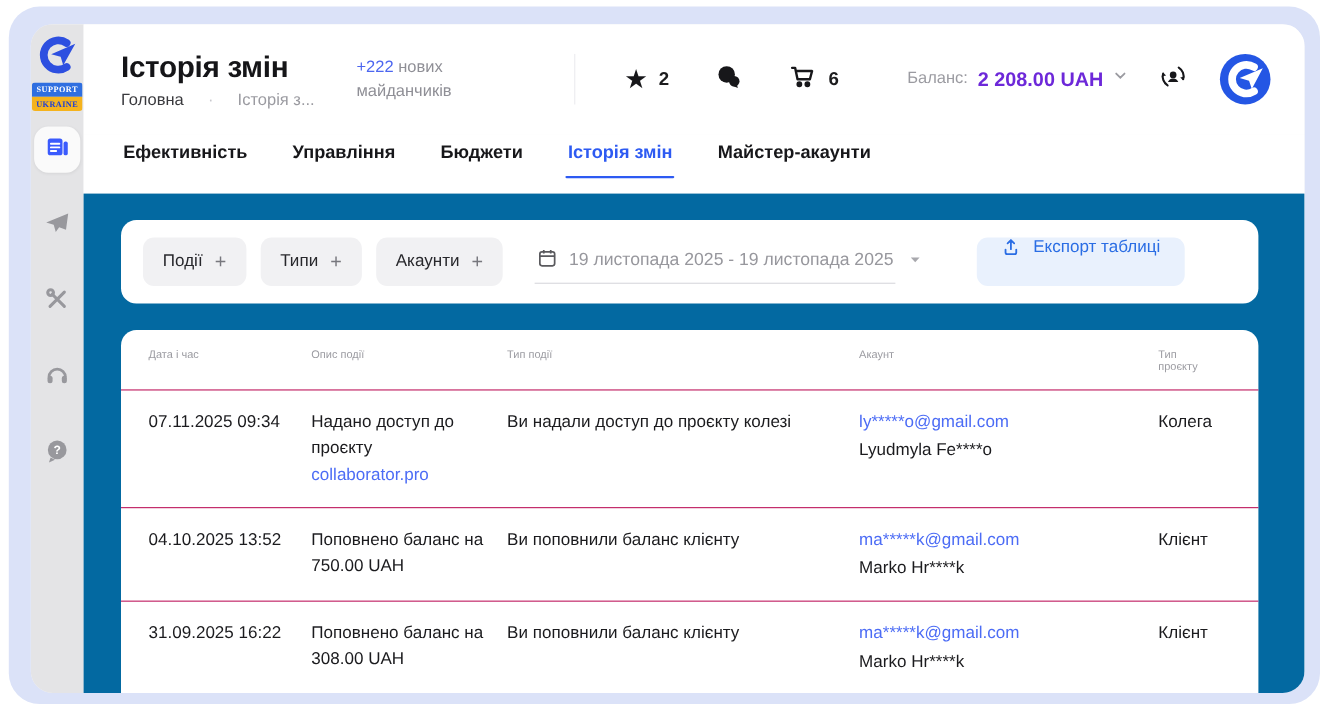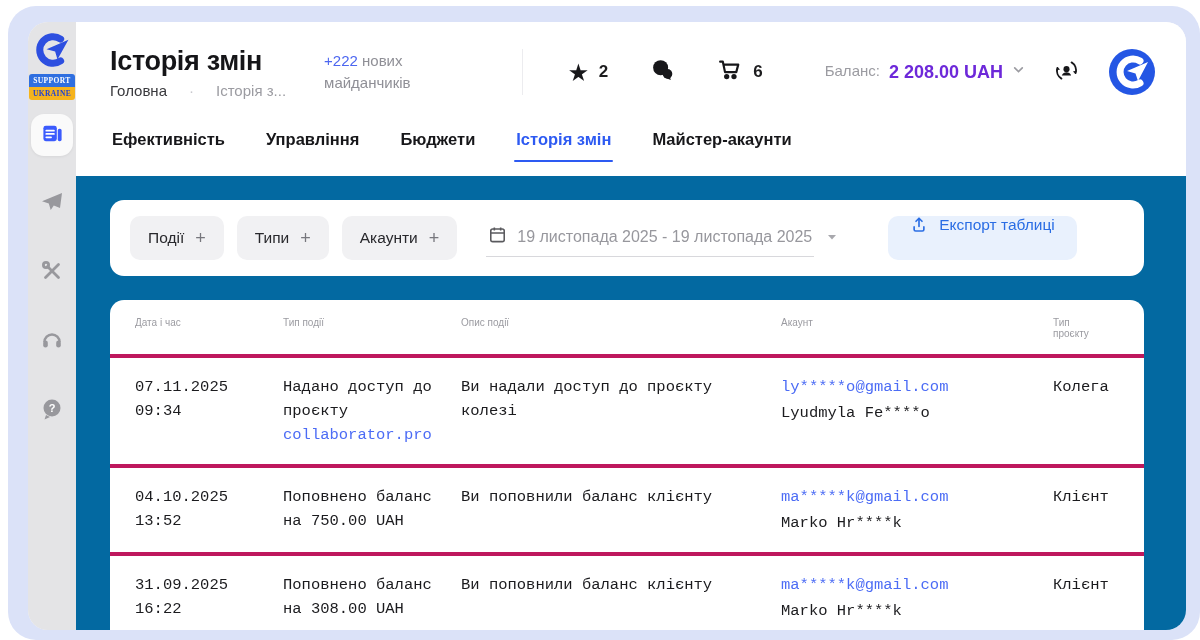--- a/index.html
+++ b/index.html
@@ -60,21 +60,21 @@
   .filter-card { background: #fff; border-radius: 14px; padding: 16px 20px; display: flex; align-items: center; }
   .chip { background: #f1f1f3; border-radius: 10px; height: 44px; padding: 0 18px; display: flex; align-items: center; gap: 11px; font-size: 15.5px; color: #28282c; margin-right: 13px; cursor: pointer; }
   .chip .plus { color: #77777d; font-size: 18px; font-weight: 400; }
   .date-picker { display: flex; align-items: center; gap: 10px; margin-left: 16px; padding: 6px 2px 8px; border-bottom: 1px solid #d8d8dc; cursor: pointer; }
   .date-text { font-size: 16px; color: #97979d; }
   .export-btn { margin-left: 50px; height: 44px; background: #e9f1fd; color: #2a6de4; border: none; border-radius: 10px; display: flex; align-items: flex-start; gap: 11px; padding: 0 22px; font-size: 15.5px; font-family: inherit; cursor: pointer; }
   
   .table-card { background: #fff; border-radius: 14px; margin-top: 24px; min-height: 370px; }
   .thead, .trow { display: grid; grid-template-columns: 148px 178px 320px 272px 1fr; padding: 17px 20px 15px 25px; }
   .thead { color: #9b9ba1; font-size: 10px; }
-  .trow { border-top: 4px solid #be185d; font-size: 15.5px; color: #1b1b1e; line-height: 1.55; padding: 17px 20px 17px 25px; align-items: start; font-family: Liberation Mono, monospace; }
+  .trow { border-top: 1px solid #be185d; font-size: 15.5px; color: #1b1b1e; line-height: 1.55; padding: 17px 20px 17px 25px; align-items: start; }
   .cell { padding-right: 18px; }
   .link { color: #4c6cf5; text-decoration: none; cursor: pointer; }
   .acc-name { margin-top: 2px; }
 </style>
 </head>
 <body>
 
 <div class="frame"></div>
 
 <div class="app">
@@ -253,22 +253,22 @@
               <path d="M5.5 14.5v3.5a2 2 0 0 0 2 2h9a2 2 0 0 0 2-2v-3.5"></path>
             </svg>
           </span>
           <span>Експорт таблиці</span>
         </button>
       </div>
 
       <div class="table-card">
         <div class="thead">
           <div class="cell">Дата і час</div>
+          <div class="cell">Опис події</div>
           <div class="cell">Тип події</div>
-          <div class="cell">Опис події</div>
           <div class="cell">Акаунт</div>
           <div class="cell">Тип проєкту</div>
         </div>
 
         <div class="trow">
           <div class="cell">07.11.2025 09:34</div>
           <div class="cell">
             <span>Надано доступ до проєкту</span>
             <a class="link">collaborator.pro</a>
           </div>

